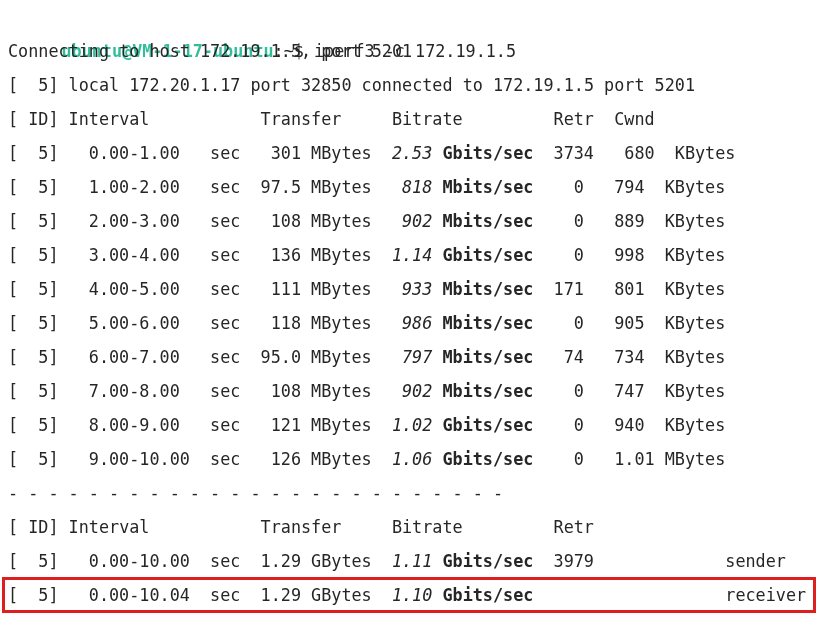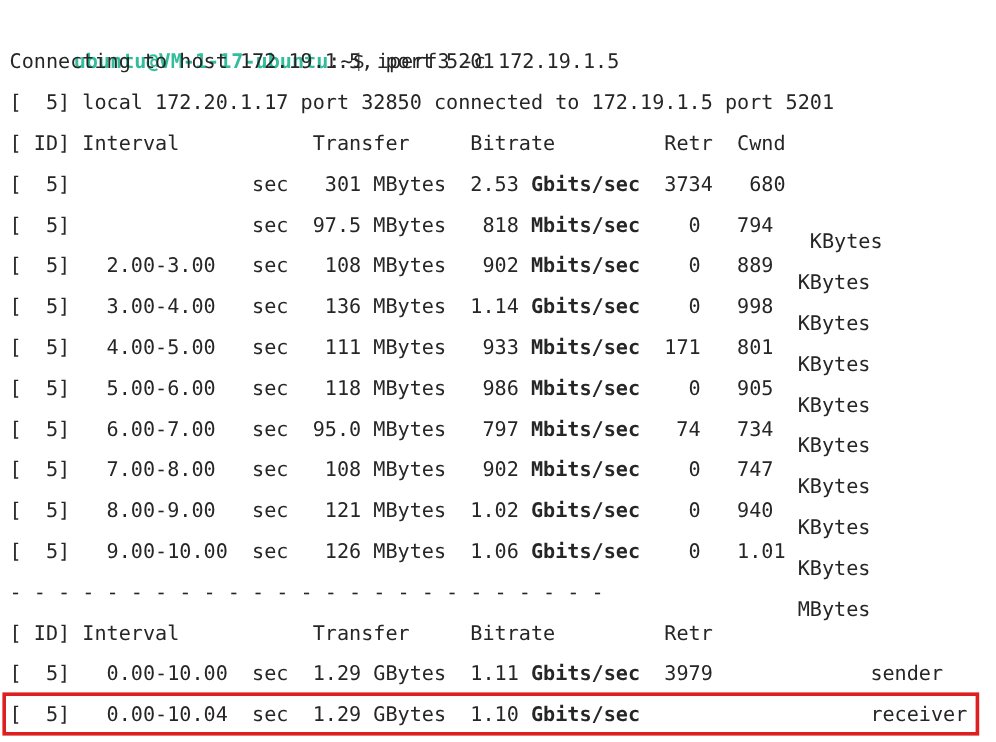--- a/index.html
+++ b/index.html
@@ -29,25 +29,25 @@
   }
   .prompt-user { color: var(--prompt); font-weight: bold; padding-left: 13px; }
   
   .row span { position: absolute; top: 0; white-space: pre; }
   .c-id        { left: 0; }
   
   .c-interval  { left: 8ch; }
   .c-sec       { left: 20ch; }
   .c-tval      { left: 25ch; width: 4ch; text-align: right; }
   .c-tunit     { left: 30ch; }
-  .c-bval      { left: 38ch; width: 4ch; text-align: right; }
+  .c-bval      { left: 38ch; width: 4ch; text-align: right; font-style: italic; }
   .c-bunit     { left: 43ch; font-weight: bold; }
   .c-retr      { left: 54ch; min-width: 3ch; width: max-content; text-align: right; }
   .c-cwval     { left: 60ch; width: 4ch; }
-  .c-cwunit    { left: 65ch; margin-top: 48px; }
+  .c-cwunit    { left: 65ch; }
   .retr-overflow .c-cwval  { left: 61ch; }
   .retr-overflow .c-cwunit { left: 66ch; }
   .c-role      { left: 71ch; }
   
   .c-h-interval { left: 6ch; }
   .c-h-transfer { left: 25ch; }
   .c-h-bitrate  { left: 38ch; }
   .c-h-retr     { left: 54ch; }
   .c-h-cwnd     { left: 60ch; }
   
@@ -82,32 +82,34 @@
     <span class="c-h-transfer">Transfer</span>
     <span class="c-h-bitrate">Bitrate</span>
     <span class="c-h-retr">Retr</span>
     <span class="c-h-cwnd">Cwnd</span>
   </div>
 
   <div>
 
       <div class="line row retr-overflow">
         <span class="c-id">[  5]</span>
+        <span class="c-interval">0.00-1.00</span>
         <span class="c-sec">sec</span>
         <span class="c-tval">301</span>
         <span class="c-tunit">MBytes</span>
         <span class="c-bval">2.53</span>
         <span class="c-bunit">Gbits/sec</span>
         <span class="c-retr">3734</span>
         <span class="c-cwval">680</span>
         <span class="c-cwunit">KBytes</span>
       </div>
 
       <div class="line row">
         <span class="c-id">[  5]</span>
+        <span class="c-interval">1.00-2.00</span>
         <span class="c-sec">sec</span>
         <span class="c-tval">97.5</span>
         <span class="c-tunit">MBytes</span>
         <span class="c-bval">818</span>
         <span class="c-bunit">Mbits/sec</span>
         <span class="c-retr">0</span>
         <span class="c-cwval">794</span>
         <span class="c-cwunit">KBytes</span>
       </div>
 

